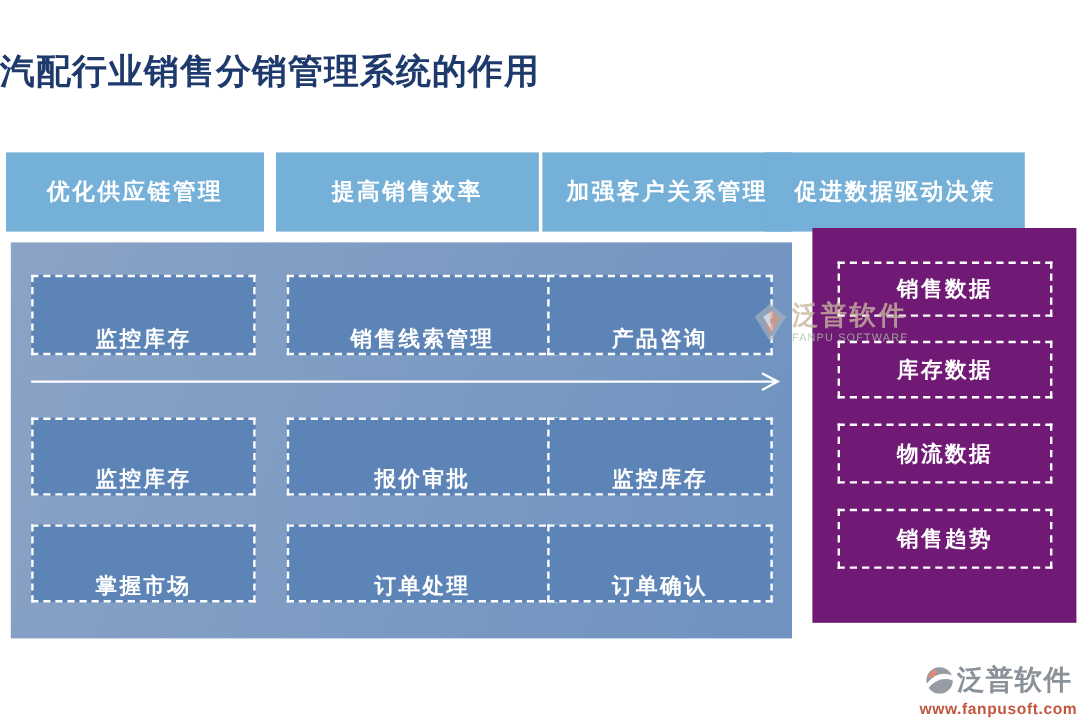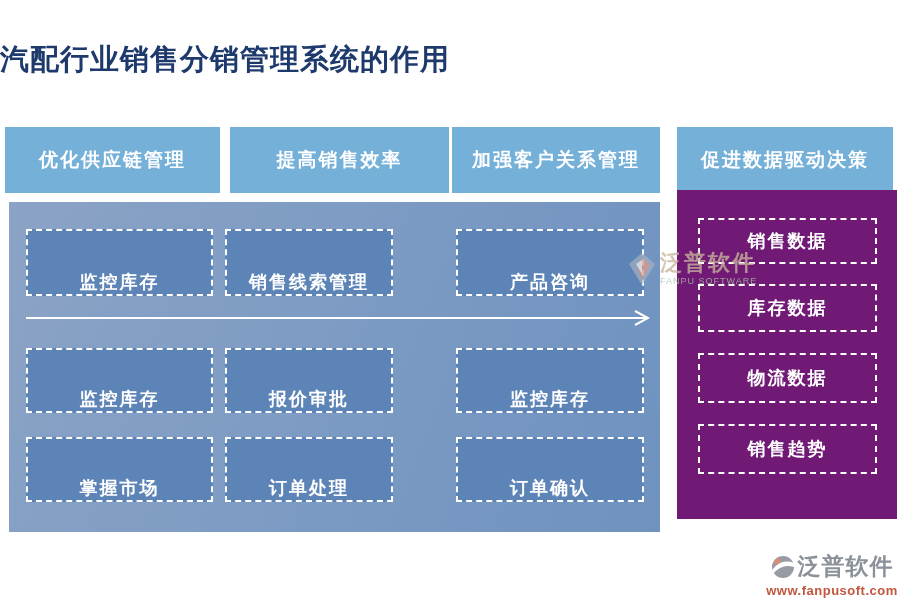--- a/index.html
+++ b/index.html
@@ -13,33 +13,33 @@
   }
   
   .hbox{
     position:absolute;top:127px;height:66px;background:#74b0d8;color:#ffffff;
     display:flex;align-items:center;justify-content:center;
     font-size:19px;font-weight:bold;letter-spacing:2px;
   }
   #hb1{left:5px;width:215px}
   #hb2{left:230px;width:219px}
   #hb3{left:452px;width:208px}
-  #hb4{left:677px;width:216px}
+  #hb4{left:638px;width:216px}
   
   .mpanel{
     position:absolute;left:9px;top:202px;width:651px;height:330px;
     background:linear-gradient(110deg,#8ba3c6 0%,#7b9ac3 55%,#6f92bf 100%);
   }
   .cell{
     position:absolute;background:#5d84b7;border:2px dashed #ffffff;
     color:#ffffff;display:flex;align-items:flex-end;justify-content:center;
     font-size:18px;font-weight:bold;letter-spacing:2px;box-sizing:border-box;
   }
   .c1{left:17px;width:187px}
-  .c2{left:216px;width:168px}
+  .c2{left:230px;width:226px}
   .c3{left:447px;width:188px}
   .r1{top:27px;height:67px}
   .r2{top:146px;height:65px}
   .r3{top:235px;height:65px}
   .arrow{position:absolute;left:9px;top:105px;width:638px;height:20px}
   
   .rpanel{
     position:absolute;left:677px;top:190px;width:220px;height:329px;background:#701a75;
   }
   .rcell{

